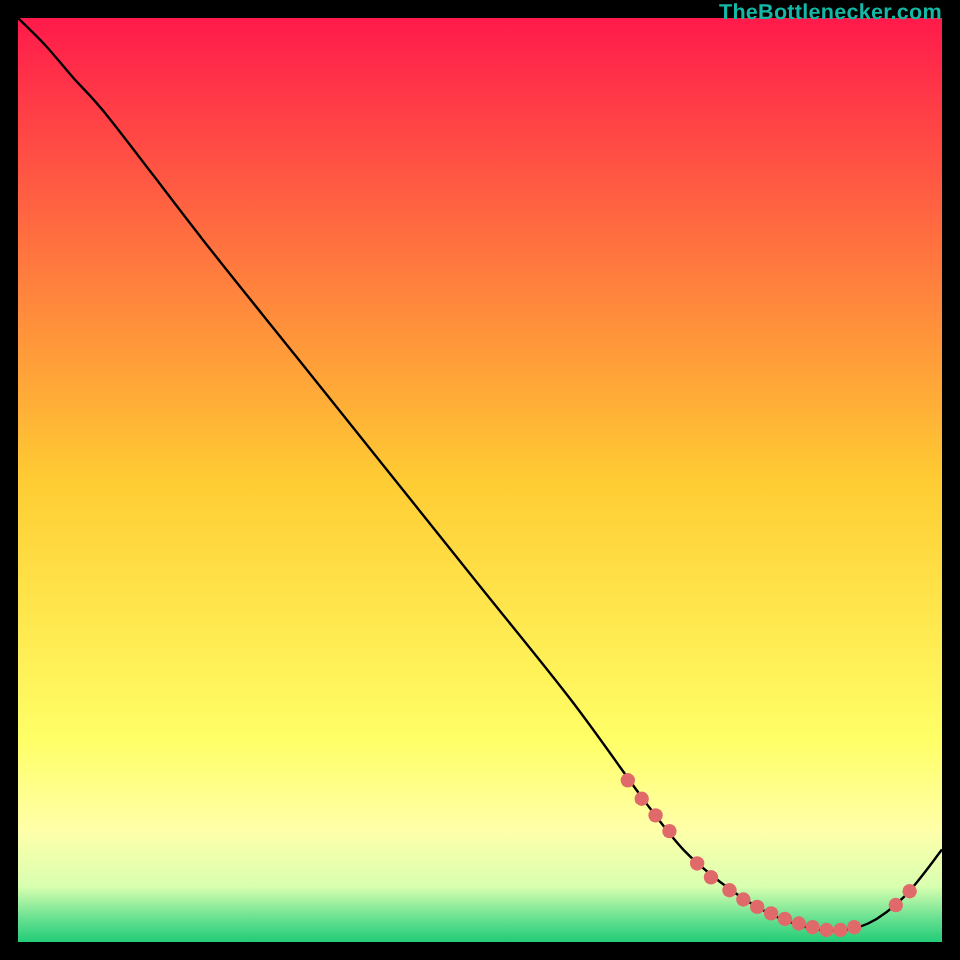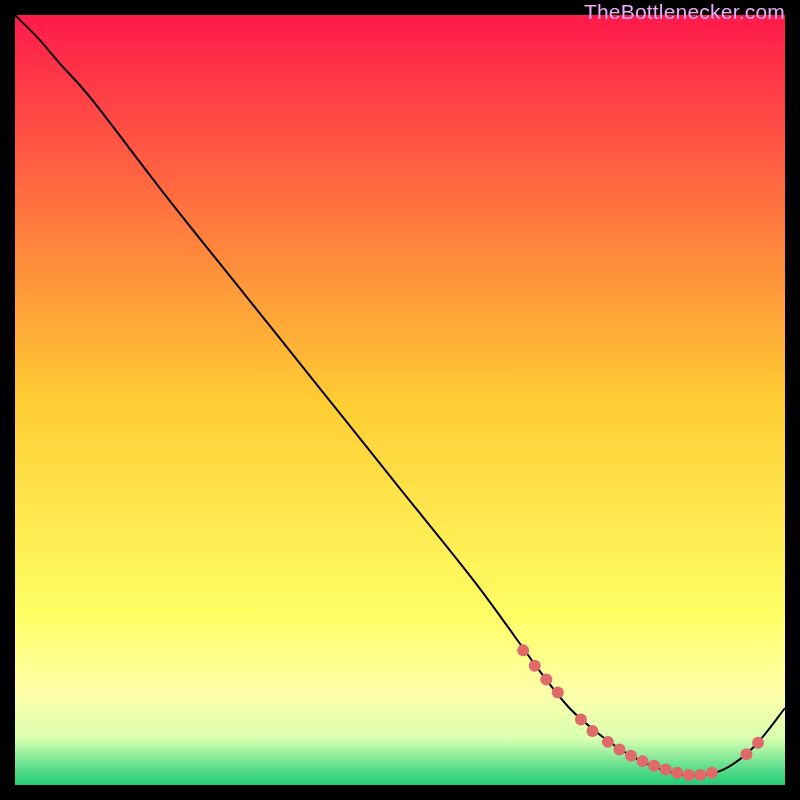--- a/index.html
+++ b/index.html
@@ -23,23 +23,23 @@
     position: absolute;
     left: 0;
     top: 0;
     width: 770px;
     height: 770px;
   }
   .watermark {
     position: absolute;
     top: 0;
     right: 15px;
-    color: #f0abfc;
-    font-size: 21px;
-    font-weight: 400;
+    color: #14b8a6;
+    font-size: 18px;
+    font-weight: 700;
     letter-spacing: 0.2px;
     font-family: Arial, sans-serif;
   }
   svg { display:block; }
 </style>
 </head>
 <body>
 
 <div class="frame">
   <svg class="plot" viewBox="0 0 770 770" width="770" height="770" preserveAspectRatio="none">

